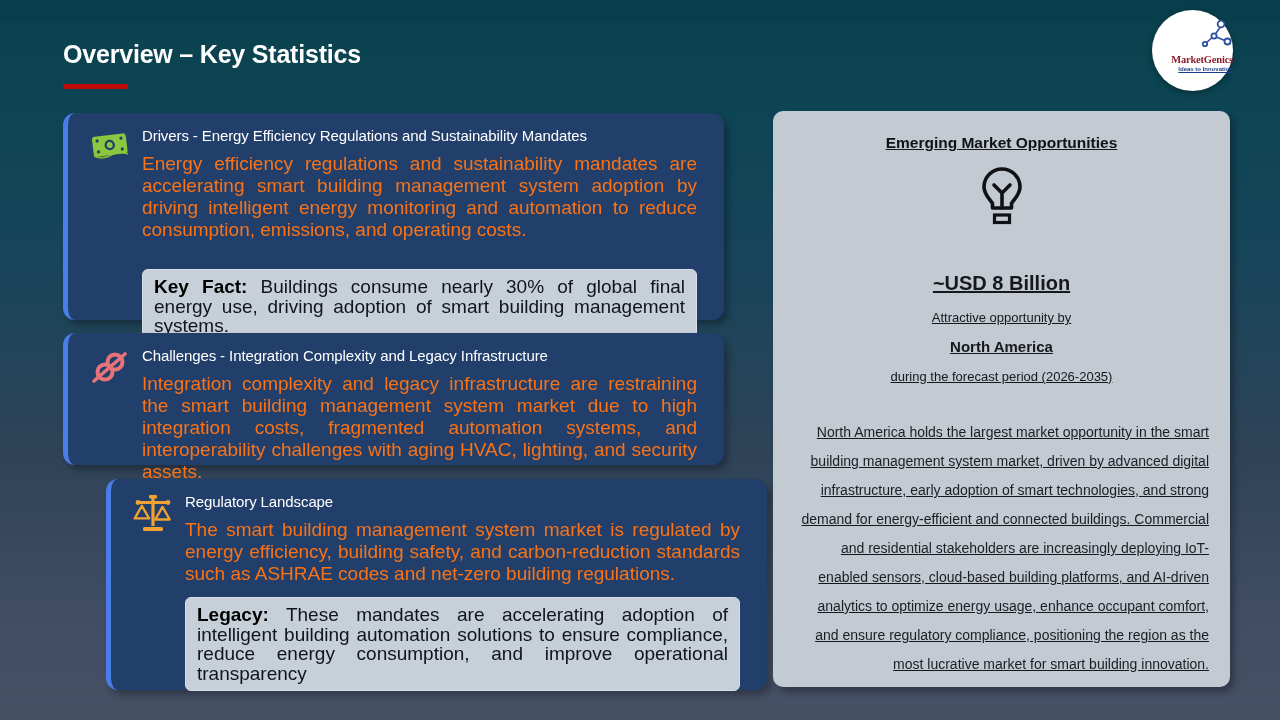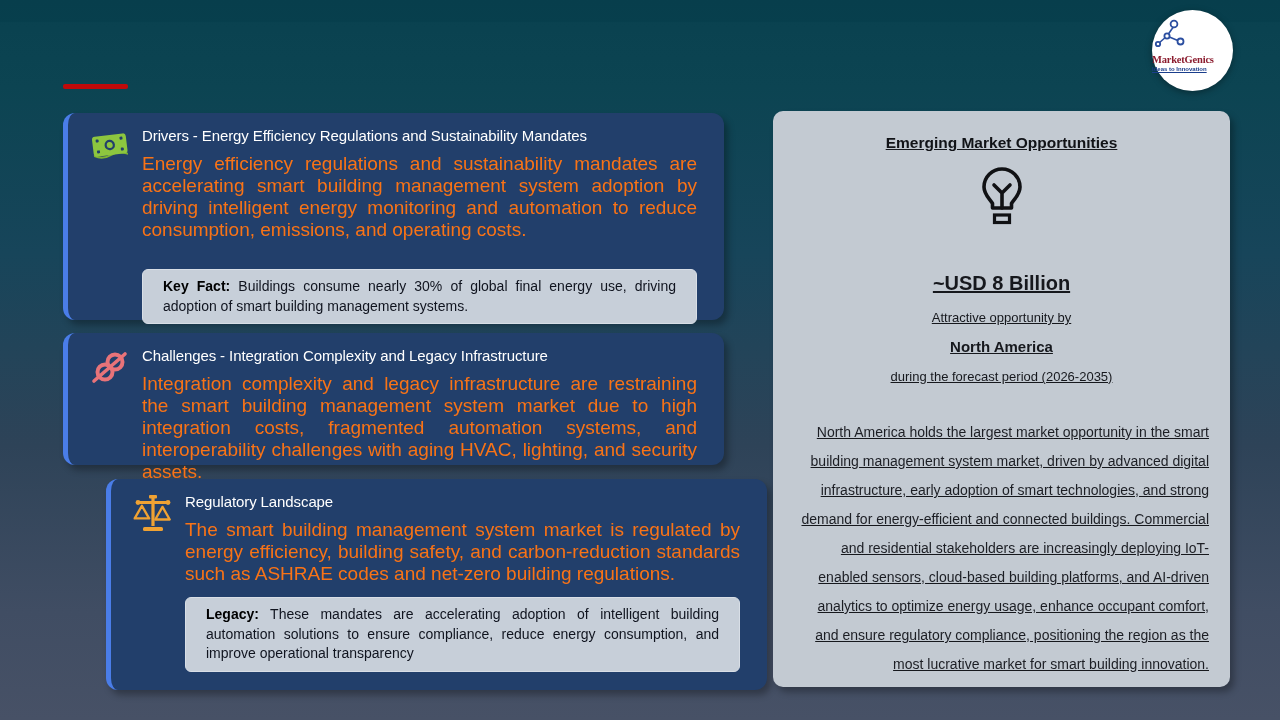--- a/index.html
+++ b/index.html
@@ -26,21 +26,21 @@
     position: absolute; left: 63px; top: 84px;
     width: 65px; height: 4.5px; border-radius: 2px;
   }
 
   
   .logo {
     position: absolute; left: 1152px; top: 10px;
     width: 81px; height: 81px; border-radius: 50%;
     background: #ffffff;
     box-shadow: 0 2px 7px rgba(0,0,0,.35);
-    display: flex; flex-direction: column; align-items: flex-start;
+    display: flex; flex-direction: column; align-items: flex-end;
     padding-top: 9px;
   }
   .logo-name {
     font-family: "Liberation Serif", serif;
     font-size: 10.5px; font-weight: 700; color: #8c1d2f; letter-spacing: -0.2px;
     margin-top: 1px;
   }
   .logo-tagline {
     font-size: 6px; font-weight: 700; color: #1a3e8c;
     text-decoration: underline; margin-top: 1px;
@@ -75,22 +75,22 @@
   }
   .card-body {
     margin-top: 9px;
     font-size: 19px; line-height: 22px; color: #f97316;
     text-align: justify;
   }
   .callout {
     background: #c7cfd9;
     border: 1px solid #d8dee6;
     border-radius: 6px;
-    padding: 7px 20px;
-    font-size: 14px; line-height: 19.5px; color: #10141f;
+    padding: 7px 11px;
+    font-size: 19px; line-height: 19.5px; color: #10141f;
     text-align: justify;
   }
   .callout b { color: #000000; }
   .card-1 .callout { margin-top: 28px; }
   .card-3 .callout { margin-top: 12px; }
 
   
   .panel {
     position: absolute; left: 773px; top: 111px;
     width: 457px; height: 576px;
@@ -112,20 +112,21 @@
     font-size: 14px; line-height: 29px;
     text-align: right; color: #1c1e24;
   }
 </style>
 </head>
 <body>
 
 <div class="slide">
   <div class="top-band"></div>
 
+  <h1 class="page-title">Overview – Key Statistics</h1>
   <div class="title-underline" style="background:#c00a0a;"></div>
 
   <div class="logo">
     <span>
       <svg width="34" height="30" viewBox="0 0 34 30" fill="none">
         <line x1="22" y1="7" x2="15" y2="17" stroke="#2b4ea0" stroke-width="1.6"></line>
         <line x1="15" y1="17" x2="7" y2="24" stroke="#2b4ea0" stroke-width="1.6"></line>
         <line x1="15" y1="17" x2="27" y2="22" stroke="#2b4ea0" stroke-width="1.6"></line>
         <circle cx="22" cy="5" r="3.4" fill="#ffffff" stroke="#2b4ea0" stroke-width="1.8"></circle>
         <circle cx="15" cy="17" r="2.6" fill="#ffffff" stroke="#2b4ea0" stroke-width="1.8"></circle>

